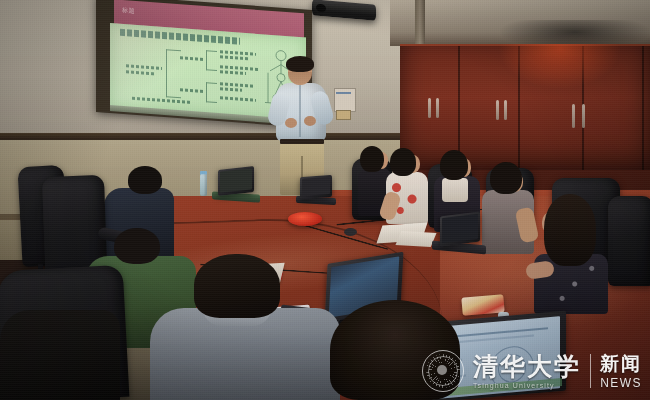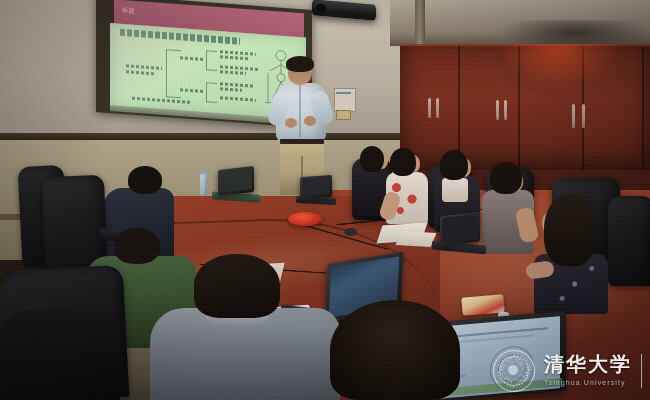--- a/index.html
+++ b/index.html
@@ -535,22 +535,22 @@
   }
   .wm-rays{position:absolute;inset:3px;border-radius:50%;
     background:repeating-conic-gradient(rgba(255,255,255,.45) 0deg 2deg, rgba(255,255,255,0) 2deg 12deg);
     -webkit-mask:radial-gradient(circle,transparent 34%,#000 36%,#000 92%,transparent 94%);
             mask:radial-gradient(circle,transparent 34%,#000 36%,#000 92%,transparent 94%);
   }
   .wm-cn{
     display:flex;flex-direction:column;justify-content:center;line-height:1;
   }
   .wm-cn-main{
-    font-size:20px;color:rgba(255,255,255,.92);letter-spacing:2px;
-    font-family:Liberation Mono, monospace;font-weight:700;
+    font-size:25px;color:rgba(255,255,255,.92);letter-spacing:2px;
+    font-family:Liberation Serif, serif;font-weight:700;
     text-shadow:0 1px 2px rgba(0,0,0,.6);
   }
   .wm-cn-sub{
     font-size:7px;color:rgba(255,255,255,.62);letter-spacing:1.1px;margin-top:3px;
     text-shadow:0 1px 2px rgba(0,0,0,.6);
   }
   .wm-divider{
     width:1px;height:34px;background:rgba(255,255,255,.6);
   }
   .wm-news{display:flex;flex-direction:column;align-items:center;line-height:1;}
@@ -817,15 +817,19 @@
 
   <div class="watermark">
     <div class="wm-logo">
       <div class="wm-rays"></div>
     </div>
     <div class="wm-cn">
       <div class="wm-cn-main">清华大学</div>
       <div class="wm-cn-sub">Tsinghua University</div>
     </div>
     <div class="wm-divider"></div>
+    <div class="wm-news">
+      <div class="wm-news-cn">新闻</div>
+      <div class="wm-news-en">NEWS</div>
+    </div>
   </div>
 
 </div>
 
 </body></html>

